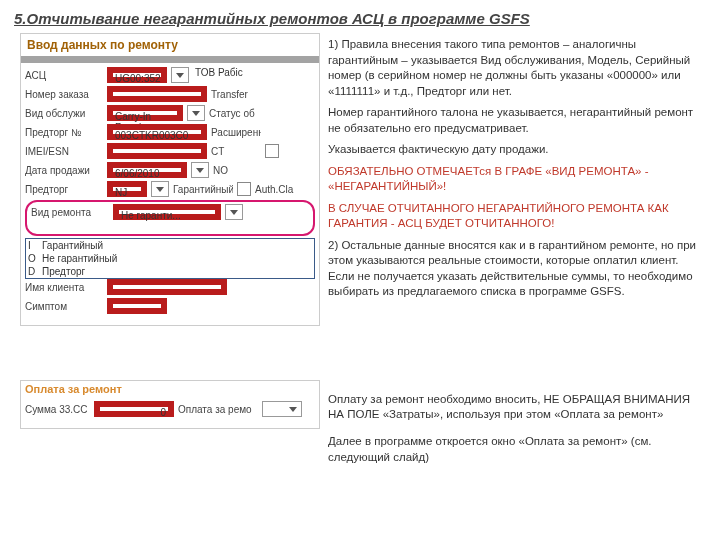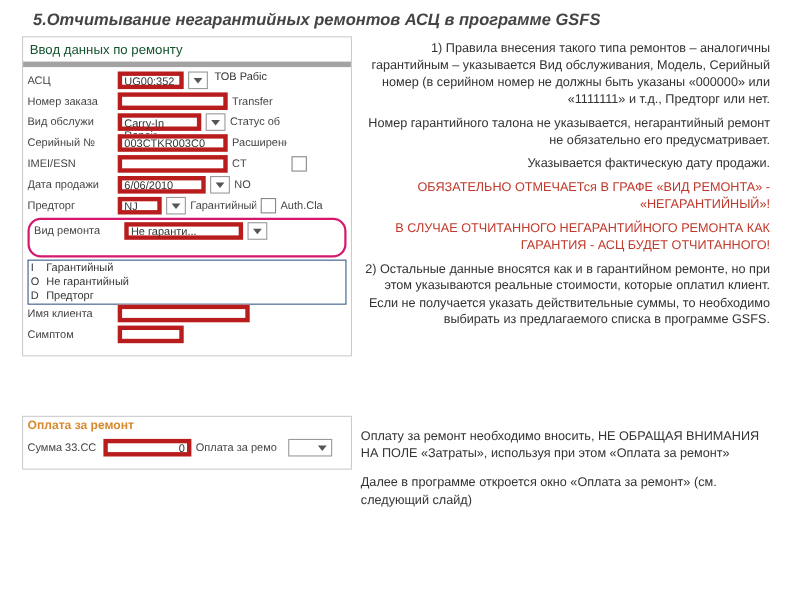--- a/index.html
+++ b/index.html
@@ -10,48 +10,48 @@
     width: 720px;
     height: 540px;
     background: #fff;
     position: relative;
   }
   .title {
     font-size: 15px;
     font-style: italic;
     font-weight: bold;
     color: #444;
-    padding: 10px 20px 6px 30px;
+    padding: 10px 20px 6px 14px;
+    text-decoration: underline;
   }
   .content {
     display: flex;
     gap: 8px;
     padding: 0 20px 0 20px;
   }
   .leftcol {
     width: 300px;
     flex: 0 0 300px;
   }
   .rightcol {
     flex: 1;
     font-size: 11.5px;
     line-height: 1.35;
     color: #333;
     padding-top: 4px;
   }
   .rightcol p {
     margin: 0 0 6px 0;
-    text-align: right;
   }
   .red { color: #c0392b; }
   .panel-head {
-    font-weight: normal;
-    color: #14532d;
+    font-weight: bold;
+    color: #a16207;
     padding: 4px 6px;
-    border-bottom: 5px solid #a3a3a3;
+    border-bottom: 7px solid #a3a3a3;
     font-size: 12px;
   }
   .formgrid {
     padding: 4px 4px 8px 4px;
   }
   .row {
     display: flex;
     align-items: center;
     gap: 4px;
     margin-bottom: 3px;
@@ -66,21 +66,21 @@
   }
   .lbl2 {
     width: 50px;
     text-align: left;
     font-size: 10px;
     color: #444;
     white-space: nowrap;
     overflow: hidden;
   }
   .inp {
-    border: 4px solid #b91c1c;
+    border: 6px solid #b91c1c;
     background: #fff;
     height: 16px;
     font-size: 10px;
     padding: 0 2px;
     box-sizing: border-box;
   }
   .sel {
     border: 1px solid #999;
     background: #fff;
     height: 16px;
@@ -175,21 +175,21 @@
           <span class="inp" style="width:100px"></span>
           <span class="lbl2">Transfer</span>
         </div>
         <div class="row">
           <span class="lbl">Вид обслужи</span>
           <span class="inp" style="width:76px">Carry-In Repair</span>
           <span class="sel" style="width:18px"></span>
           <span class="lbl2">Статус об</span>
         </div>
         <div class="row">
-          <span class="lbl">Серийный №</span>
+          <span class="lbl">Предторг №</span>
           <span class="inp" style="width:100px">003CTKR003C0</span>
           <span class="lbl2">Расширенна</span>
         </div>
         <div class="row">
           <span class="lbl">IMEI/ESN</span>
           <span class="inp" style="width:100px"></span>
           <span class="lbl2">CT</span>
           <span class="cb"></span>
         </div>
         <div class="row">

